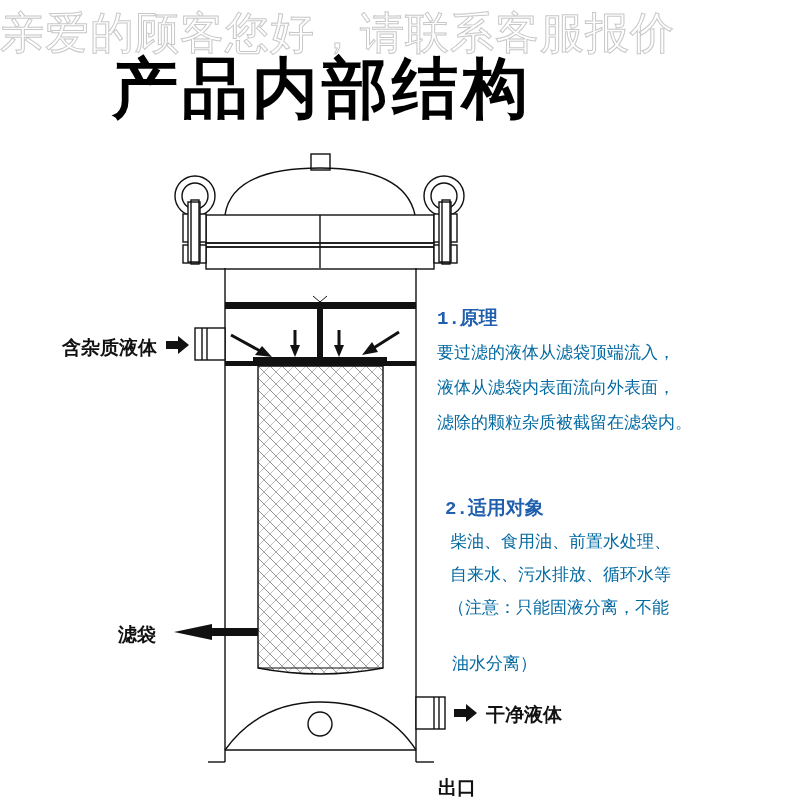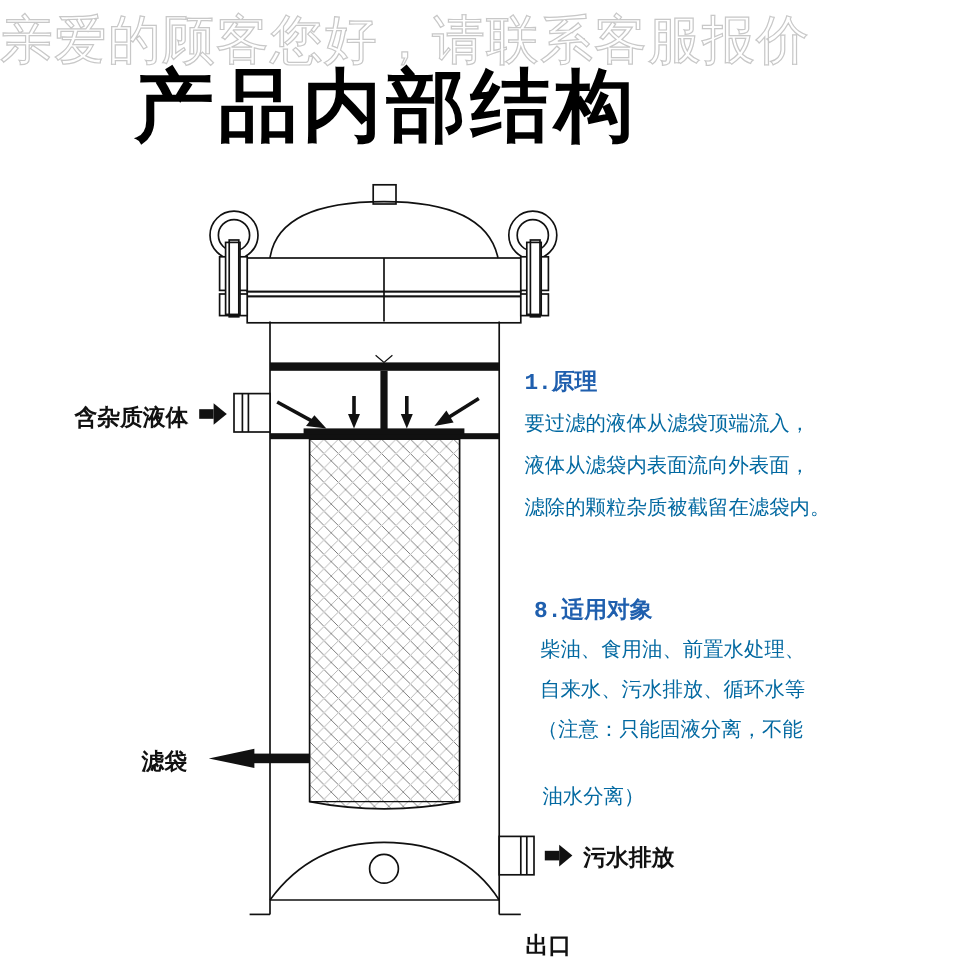--- a/index.html
+++ b/index.html
@@ -119,25 +119,25 @@
     <polygon points="174,632 212,624 212,640"></polygon>
   </g>
   <g fill="#111">
     <rect x="454" y="709" width="12" height="8"></rect>
     <polygon points="466,704 477,713 466,722"></polygon>
   </g>
 </svg>
 
 <div class="label" style="left:62px; top:335px;">含杂质液体</div>
 <div class="label" style="left:118px; top:622px;text-align:center;">滤袋</div>
-<div class="label" style="left:486px; top:702px;">污水排放</div>
+<div class="label" style="left:486px; top:702px;">干净液体</div>
 <div class="label" style="left:438px; top:733px;margin-top:42px;">出口</div>
 
 <div class="sec-title" style="left:437px; top:305px; color:#1f5fae;">1.原理</div>
 <div class="sec-line" style="left:437px; top:341px;">要过滤的液体从滤袋顶端流入，</div>
 <div class="sec-line" style="left:437px; top:376px;">液体从滤袋内表面流向外表面，</div>
 <div class="sec-line" style="left:437px; top:411px;">滤除的颗粒杂质被截留在滤袋内。</div>
 
-<div class="sec-title" style="left:445px; top:495px; color:#1f5fae;">8.适用对象</div>
+<div class="sec-title" style="left:445px; top:495px; color:#1f5fae;">2.适用对象</div>
 <div class="sec-line" style="left:450px; top:530px;">柴油、食用油、前置水处理、</div>
 <div class="sec-line" style="left:450px; top:563px;">自来水、污水排放、循环水等</div>
 <div class="sec-line" style="left:448px; top:596px;">（注意：只能固液分离，不能</div>
 <div class="sec-line" style="left:452px; top:628px;margin-top:24px;">油水分离）</div>
 
 </body></html>

